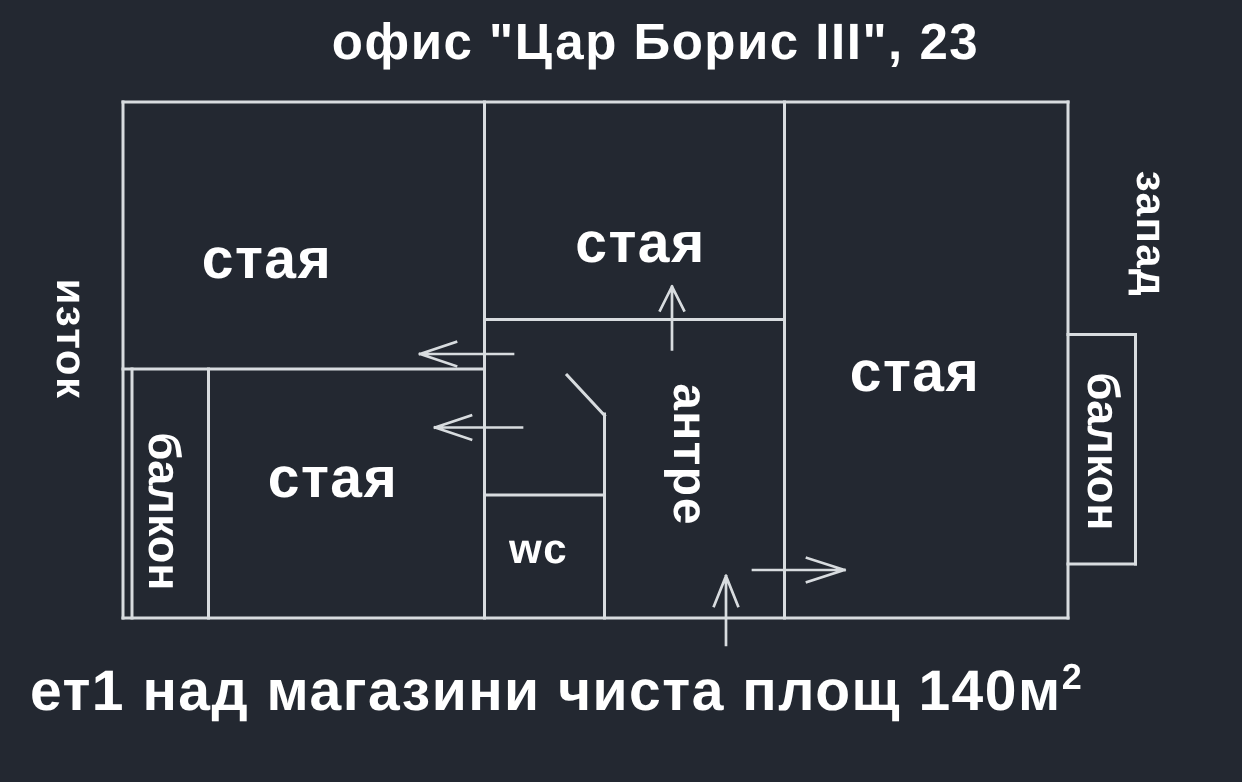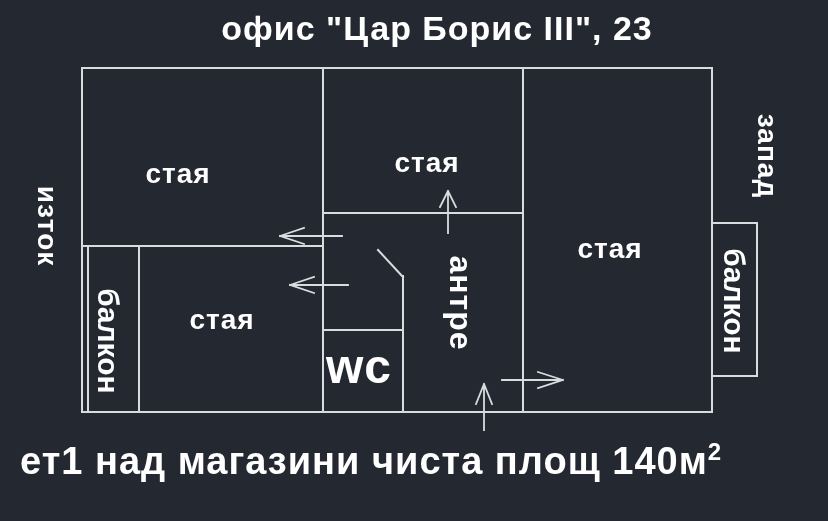--- a/index.html
+++ b/index.html
@@ -7,27 +7,27 @@
     position:relative;width:828px;height:521px;background:#232831;
     font-family:"Liberation Sans",sans-serif;color:#ffffff;overflow:hidden;
   }
   .plan-svg{position:absolute;left:0;top:0;width:828px;height:521px;}
   .page-title{
     position:absolute;top:9px;left:0;width:100%;text-align:center;text-indent:46px;
     font-size:34px;font-weight:bold;letter-spacing:1px;white-space:nowrap;
   }
   .room-label{
     position:absolute;transform:translate(-50%,-50%);
-    font-weight:bold;font-size:28px;letter-spacing:1px;white-space:nowrap;
+    font-weight:bold;font-size:38px;letter-spacing:1px;white-space:nowrap;
   }
   .vlabel{
     position:absolute;transform:translate(-50%,-50%) rotate(90deg);
     font-weight:bold;white-space:nowrap;
   }
-  .wc-label{font-size:48px;}
+  .wc-label{font-size:28px;}
   .hall-label{font-size:32px;letter-spacing:1px;}
   .balcony-label{font-size:30px;}
   .compass-label{font-size:28px;letter-spacing:1px;}
   .footer-text{
     position:absolute;top:438px;left:0;width:100%;text-align:left;text-indent:20px;
     font-size:38px;font-weight:bold;letter-spacing:1px;white-space:nowrap;
   }
   .footer-text sup{font-size:24px;vertical-align:14px;}
 </style>
 </head>

